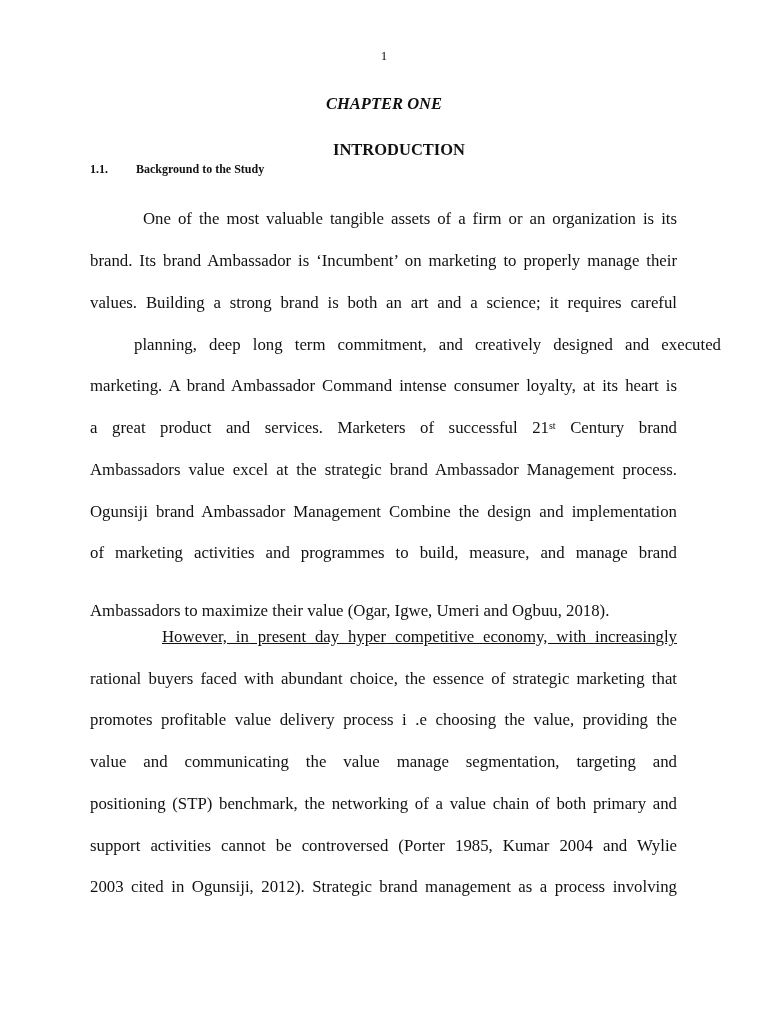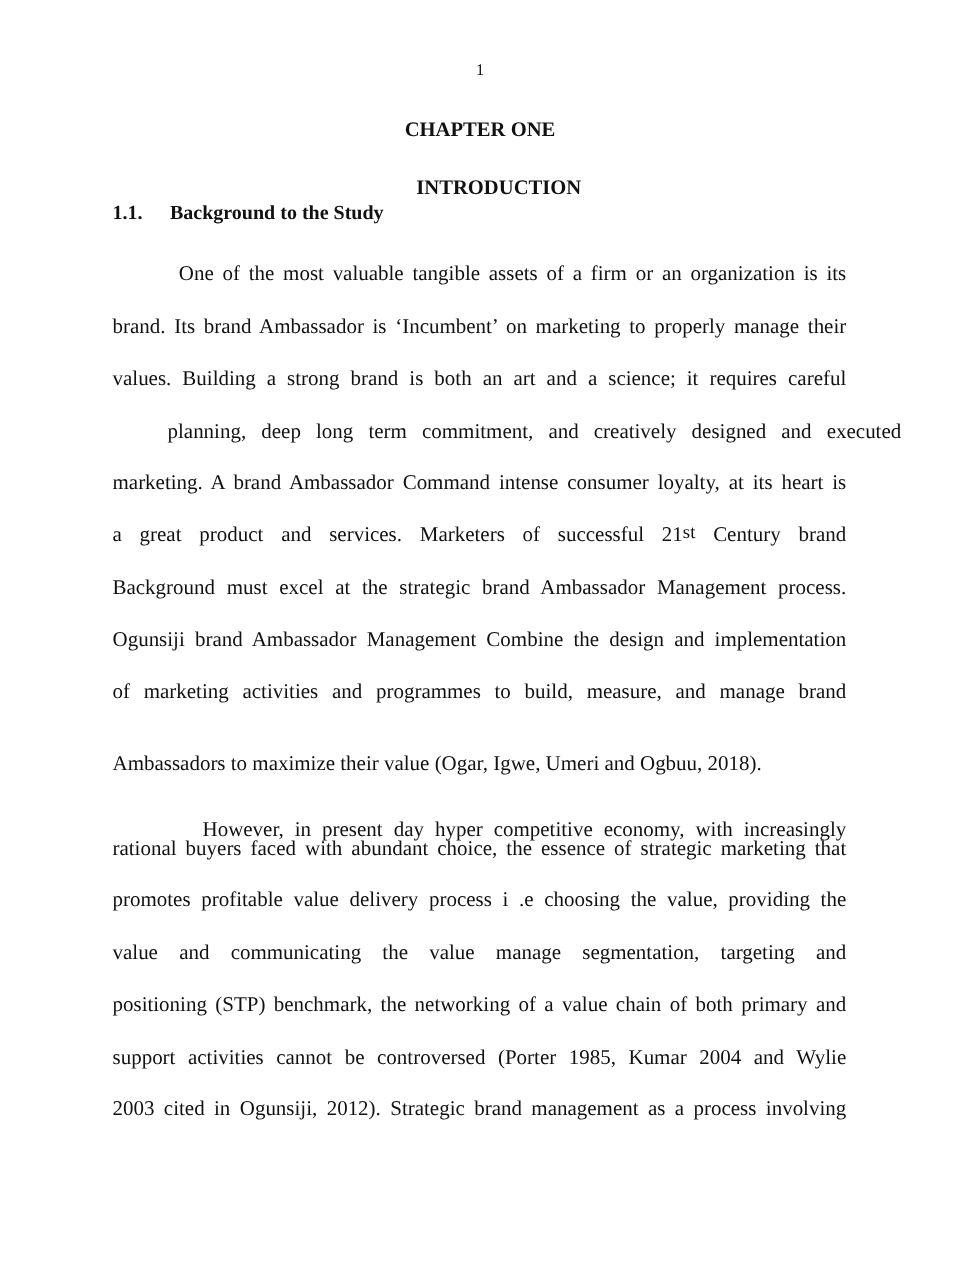--- a/index.html
+++ b/index.html
@@ -1,51 +1,51 @@
 <!DOCTYPE html>
 <html><head>
 <meta charset="utf-8">
 <style>
   html, body { margin:0; padding:0; background:#ffffff; }
   body { width:768px; height:1024px; position:relative; overflow:hidden;
          font-family:"Liberation Serif", serif; color:#111; }
   .page-number { position:absolute; top:48px; left:0; width:768px; text-align:center; font-size:13px; }
   .chapter { position:absolute; left:0; width:768px; text-align:center; font-weight:bold; font-size:16.5px; }
-  .section { position:absolute; top:162px; left:90px; font-weight:bold; font-size:16px; }
+  .section { position:absolute; top:162px; left:90px; font-weight:bold; font-size:12px; }
   .section .num { display:inline-block; width:46px; }
   .line { position:absolute; left:90px; width:587px; font-size:16.8px; text-align:justify; text-align-last:justify; white-space:nowrap; line-height:20px; }
   .line.last { text-align-last:left; }
   .line.indent1 { left:143px; width:534px; }
   .line.indent2 { left:162px; width:515px; }
-  sup { font-size:15px; vertical-align:top; position:relative; top:-2px; }
+  sup { font-size:10px; vertical-align:top; position:relative; top:-2px; }
 </style>
 </head>
 <body>
 
 <div class="page-number">1</div>
-<div class="chapter" style="top:94px;">CHAPTER ONE</div>
+<div class="chapter" style="top:94px;font-style:italic;">CHAPTER ONE</div>
 <div class="chapter" style="top:140px;margin-left:15px;">INTRODUCTION</div>
 <div class="section">
   <span class="num">1.1.</span><span>Background to the Study</span>
 </div>
 
 <div>
   <div class="line indent1" style="top:209px;">One of the most valuable tangible assets of a firm or an organization is its</div>
   <div class="line" style="top:251px;">brand. Its brand Ambassador is ‘Incumbent’ on marketing to properly manage their</div>
   <div class="line" style="top:293px;">values. Building a strong brand is both an art and a science; it requires careful</div>
   <div class="line" style="top:335px;margin-left:44px;">planning, deep long term commitment, and creatively designed and executed</div>
   <div class="line" style="top:376px;">marketing. A brand Ambassador Command intense consumer loyalty, at its heart is</div>
   <div class="line" style="top:418px;"><span>a great product and services. Marketers of successful 21</span><sup>st</sup><span> Century brand</span></div>
-  <div class="line" style="top:460px;">Background must excel at the strategic brand Ambassador Management process.</div>
+  <div class="line" style="top:460px;">Ambassadors value excel at the strategic brand Ambassador Management process.</div>
   <div class="line" style="top:502px;">Ogunsiji brand Ambassador Management Combine the design and implementation</div>
   <div class="line" style="top:543px;">of marketing activities and programmes to build, measure, and manage brand</div>
   <div class="line last" style="top:585px;margin-top:16px;">Ambassadors to maximize their value (Ogar, Igwe, Umeri and Ogbuu, 2018).</div>
 </div>
 
 <div>
-  <div class="line indent2" style="top:654px;">However, in present day hyper competitive economy, with increasingly</div>
+  <div class="line indent2" style="top:627px;text-decoration:underline;">However, in present day hyper competitive economy, with increasingly</div>
   <div class="line" style="top:669px;">rational buyers faced with abundant choice, the essence of strategic marketing that</div>
   <div class="line" style="top:710px;">promotes profitable value delivery process i .e choosing the value, providing the</div>
   <div class="line" style="top:752px;">value and communicating the value manage segmentation, targeting and</div>
   <div class="line" style="top:794px;">positioning (STP) benchmark, the networking of a value chain of both primary and</div>
   <div class="line" style="top:836px;">support activities cannot be controversed (Porter 1985, Kumar 2004 and Wylie</div>
   <div class="line" style="top:877px;">2003 cited in Ogunsiji, 2012). Strategic brand management as a process involving</div>
 </div>
 
 </body></html>

